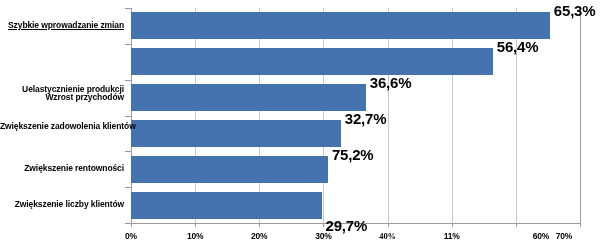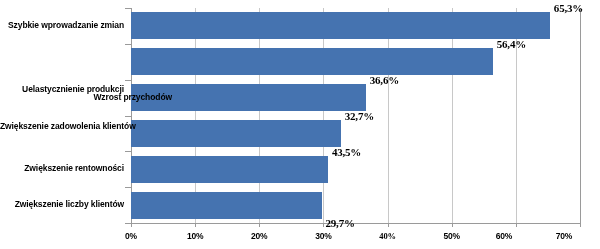--- a/index.html
+++ b/index.html
@@ -72,26 +72,25 @@
   .bar {
     position: absolute;
     left: 0;
     background: #4573b0;
     height: 27px;
   }
 
   
   .value-label {
     position: absolute;
-    font-size: 11px;
+    font-size: 15px;
     font-weight: bold;
     color: #000000;
     white-space: nowrap;
     letter-spacing: -0.2px;
-    font-family: Liberation Serif, serif;
   }
   .cat-label-wrap {
     position: absolute;
     left: 0;
     width: 124px;
     text-align: right;
     font-size: 8.5px;
     font-weight: bold;
     color: #000000;
     white-space: nowrap;
@@ -151,35 +150,35 @@
       <div class="bar" title="Wzrost przychodów 36,6%" style="left: 131px; top: 84.0833px; width: 234.763px; height: 27px; background: rgb(69, 115, 176);"></div>
       <div class="bar" title="Zwiększenie zadowolenia klientów 32,7%" style="left: 131px; top: 119.917px; width: 209.747px; height: 27px; background: rgb(69, 115, 176);"></div>
       <div class="bar" title="Zwiększenie rentowności 30,7%" style="left: 131px; top: 155.75px; width: 196.919px; height: 27px; background: rgb(69, 115, 176);"></div>
       <div class="bar" title="Zwiększenie liczby klientów 29,7%" style="left: 131px; top: 191.583px; width: 190.504px; height: 27px; background: rgb(69, 115, 176);"></div>
     </div>
   <div id="value-labels-layer">
       <div class="value-label" style="left: 553.853px; top: 2.41667px;">65,3%</div>
       <div class="value-label" style="left: 496.766px; top: 38.25px;">56,4%</div>
       <div class="value-label" style="left: 369.763px; top: 74.0833px;">36,6%</div>
       <div class="value-label" style="left: 344.747px; top: 109.917px;">32,7%</div>
-      <div class="value-label" style="left: 331.919px; top: 145.75px;">43,5%</div>
+      <div class="value-label" style="left: 331.919px; top: 145.75px;">75,2%</div>
       <div class="value-label" style="left: 325.504px; top: 181.583px; margin-top: 35px;">29,7%</div>
     </div>
   <div id="cat-labels-layer">
-      <div class="cat-label-wrap" style="top: 19.9167px;">Szybkie wprowadzanie zmian</div>
+      <div class="cat-label-wrap" style="top: 19.9167px; text-decoration: underline;">Szybkie wprowadzanie zmian</div>
       <div class="cat-label-wrap" style="top: 55.75px; margin-top: 28px;">Uelastycznienie produkcji</div>
-      <div class="cat-label-wrap" style="top: 91.5833px; padding-left: 48px;">Wzrost przychodów</div>
+      <div class="cat-label-wrap" style="top: 91.5833px;">Wzrost przychodów</div>
       <div class="cat-label-wrap" style="top: 121px;">Zwiększenie zadowolenia klientów</div>
       <div class="cat-label-wrap" style="top: 163.25px;">Zwiększenie rentowności</div>
       <div class="cat-label-wrap" style="top: 199.083px;">Zwiększenie liczby klientów</div>
     </div>
   <div id="x-labels-layer">
       <div class="x-label" style="left: 131px;">0%</div>
       <div class="x-label" style="left: 195.143px;">10%</div>
       <div class="x-label" style="left: 259.286px;">20%</div>
       <div class="x-label" style="left: 323.429px;">30%</div>
       <div class="x-label" style="left: 387.571px; font-family: Liberation Serif, serif;">40%</div>
-      <div class="x-label" style="left: 451.714px;">50%</div>
-      <div class="x-label" style="left: 504px; text-align: center;">60%</div>
+      <div class="x-label" style="left: 451.714px;">11%</div>
+      <div class="x-label" style="left: 541px; text-align: center;">60%</div>
       <div class="x-label" style="left: 564px;">70%</div>
     </div>
 
 </div>
 
 </body></html>

